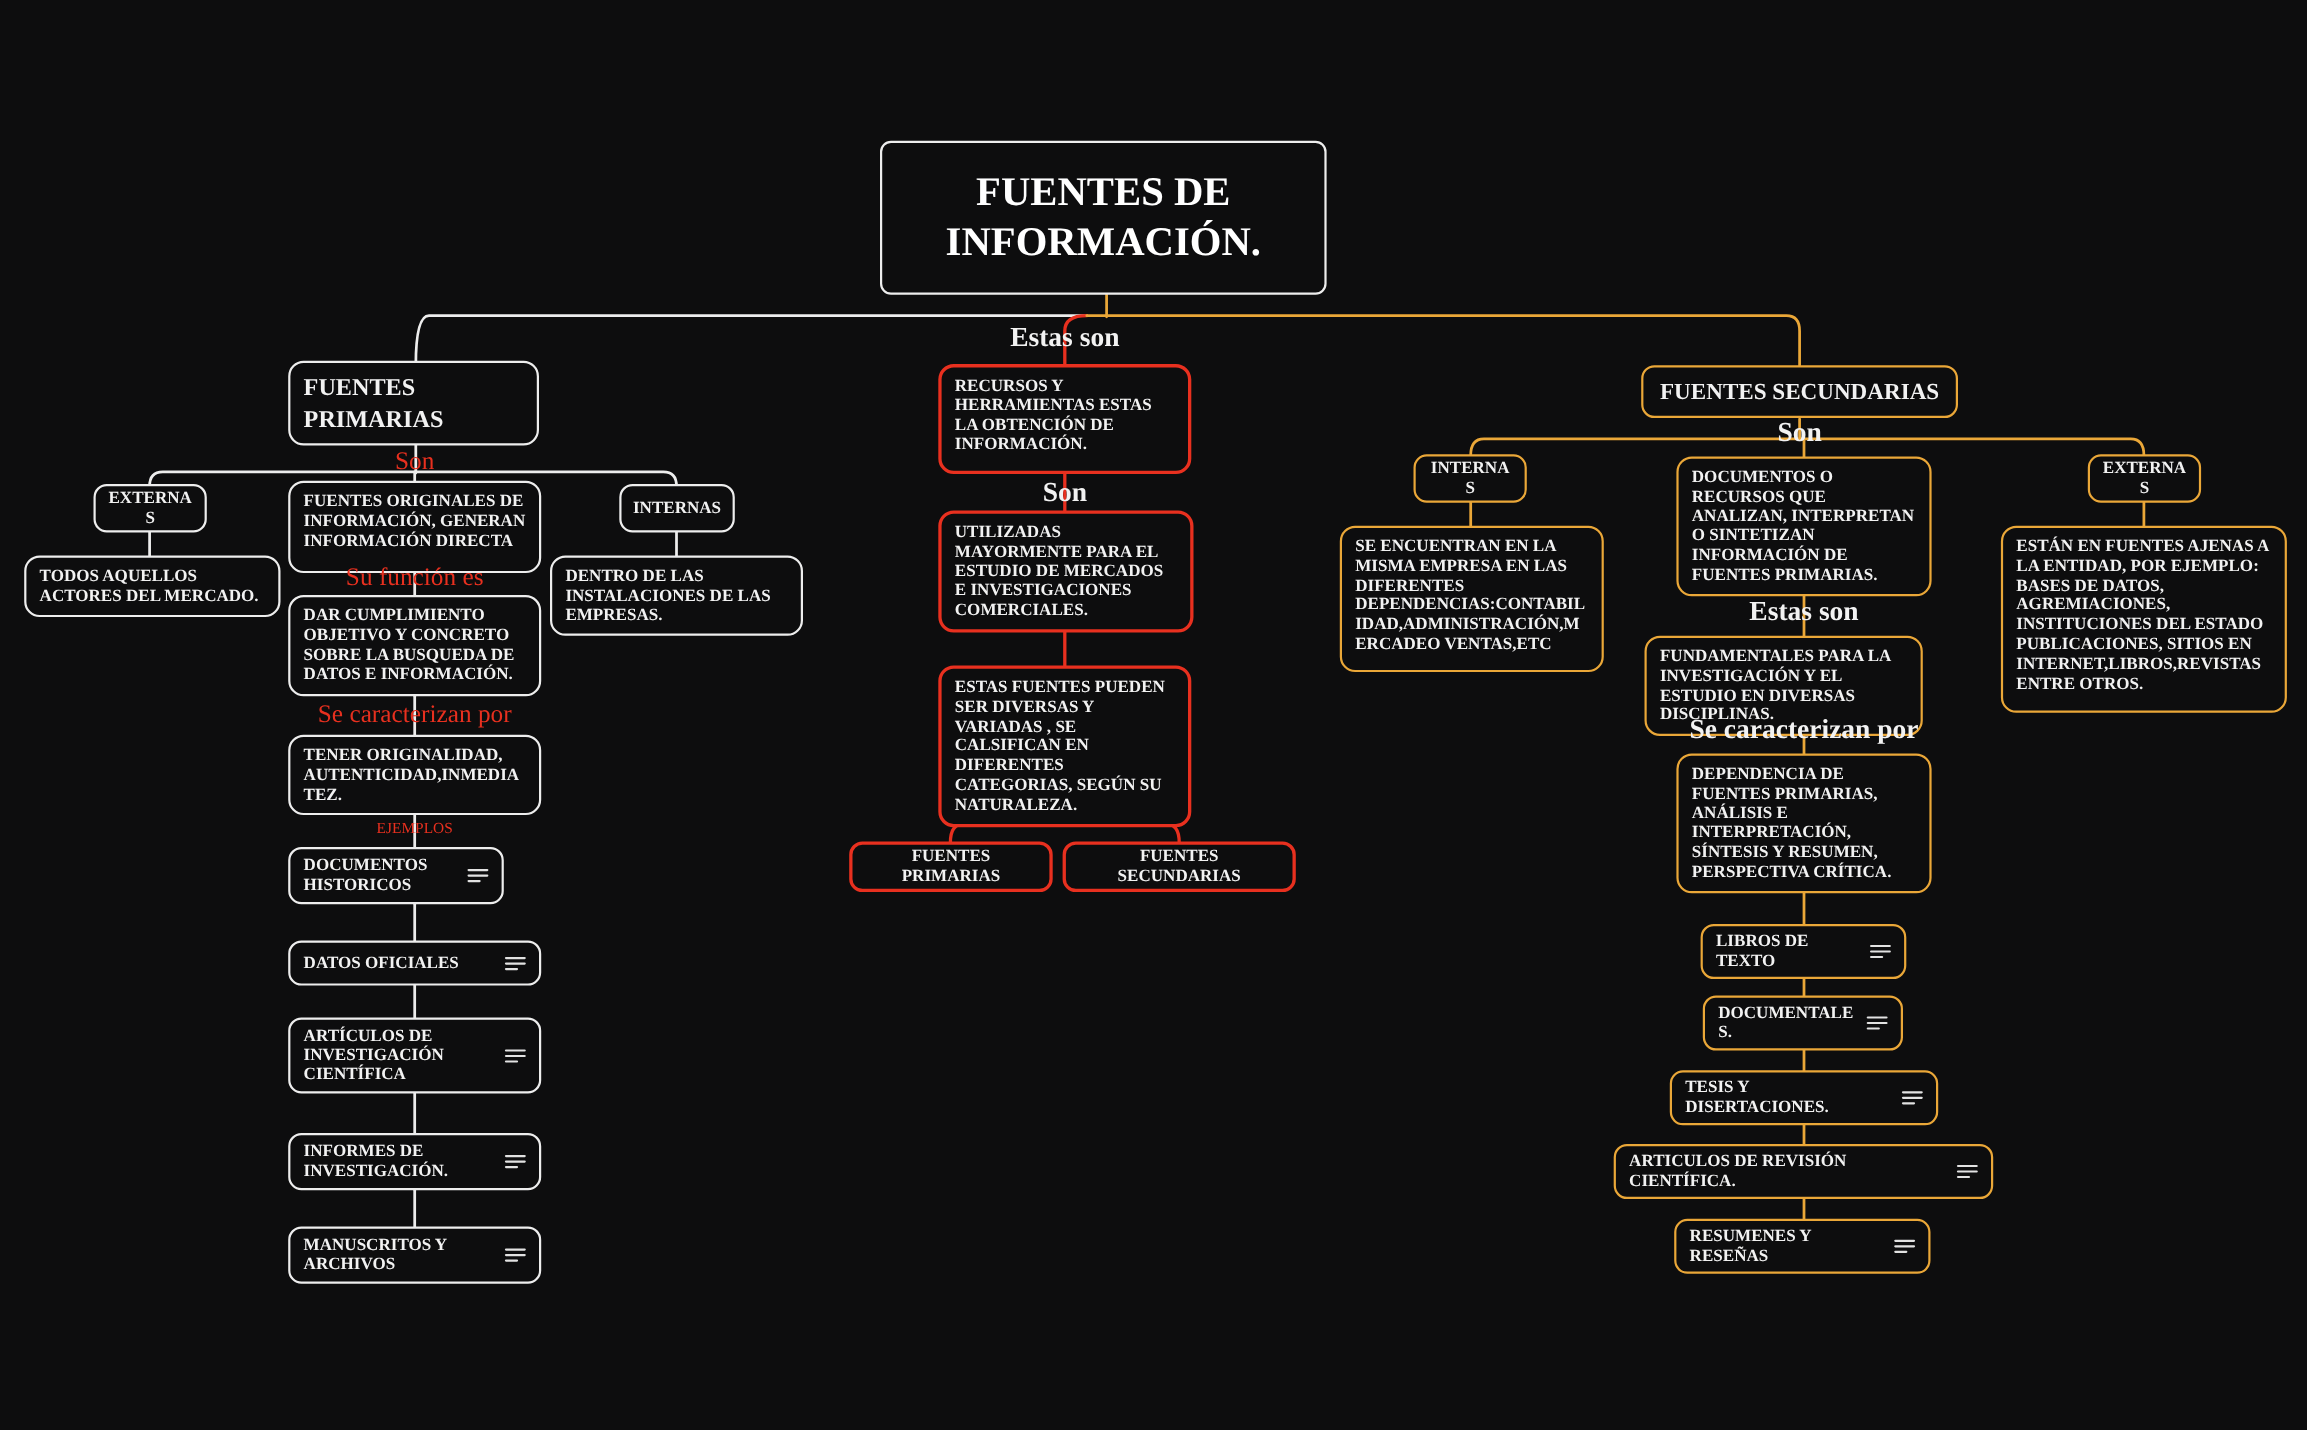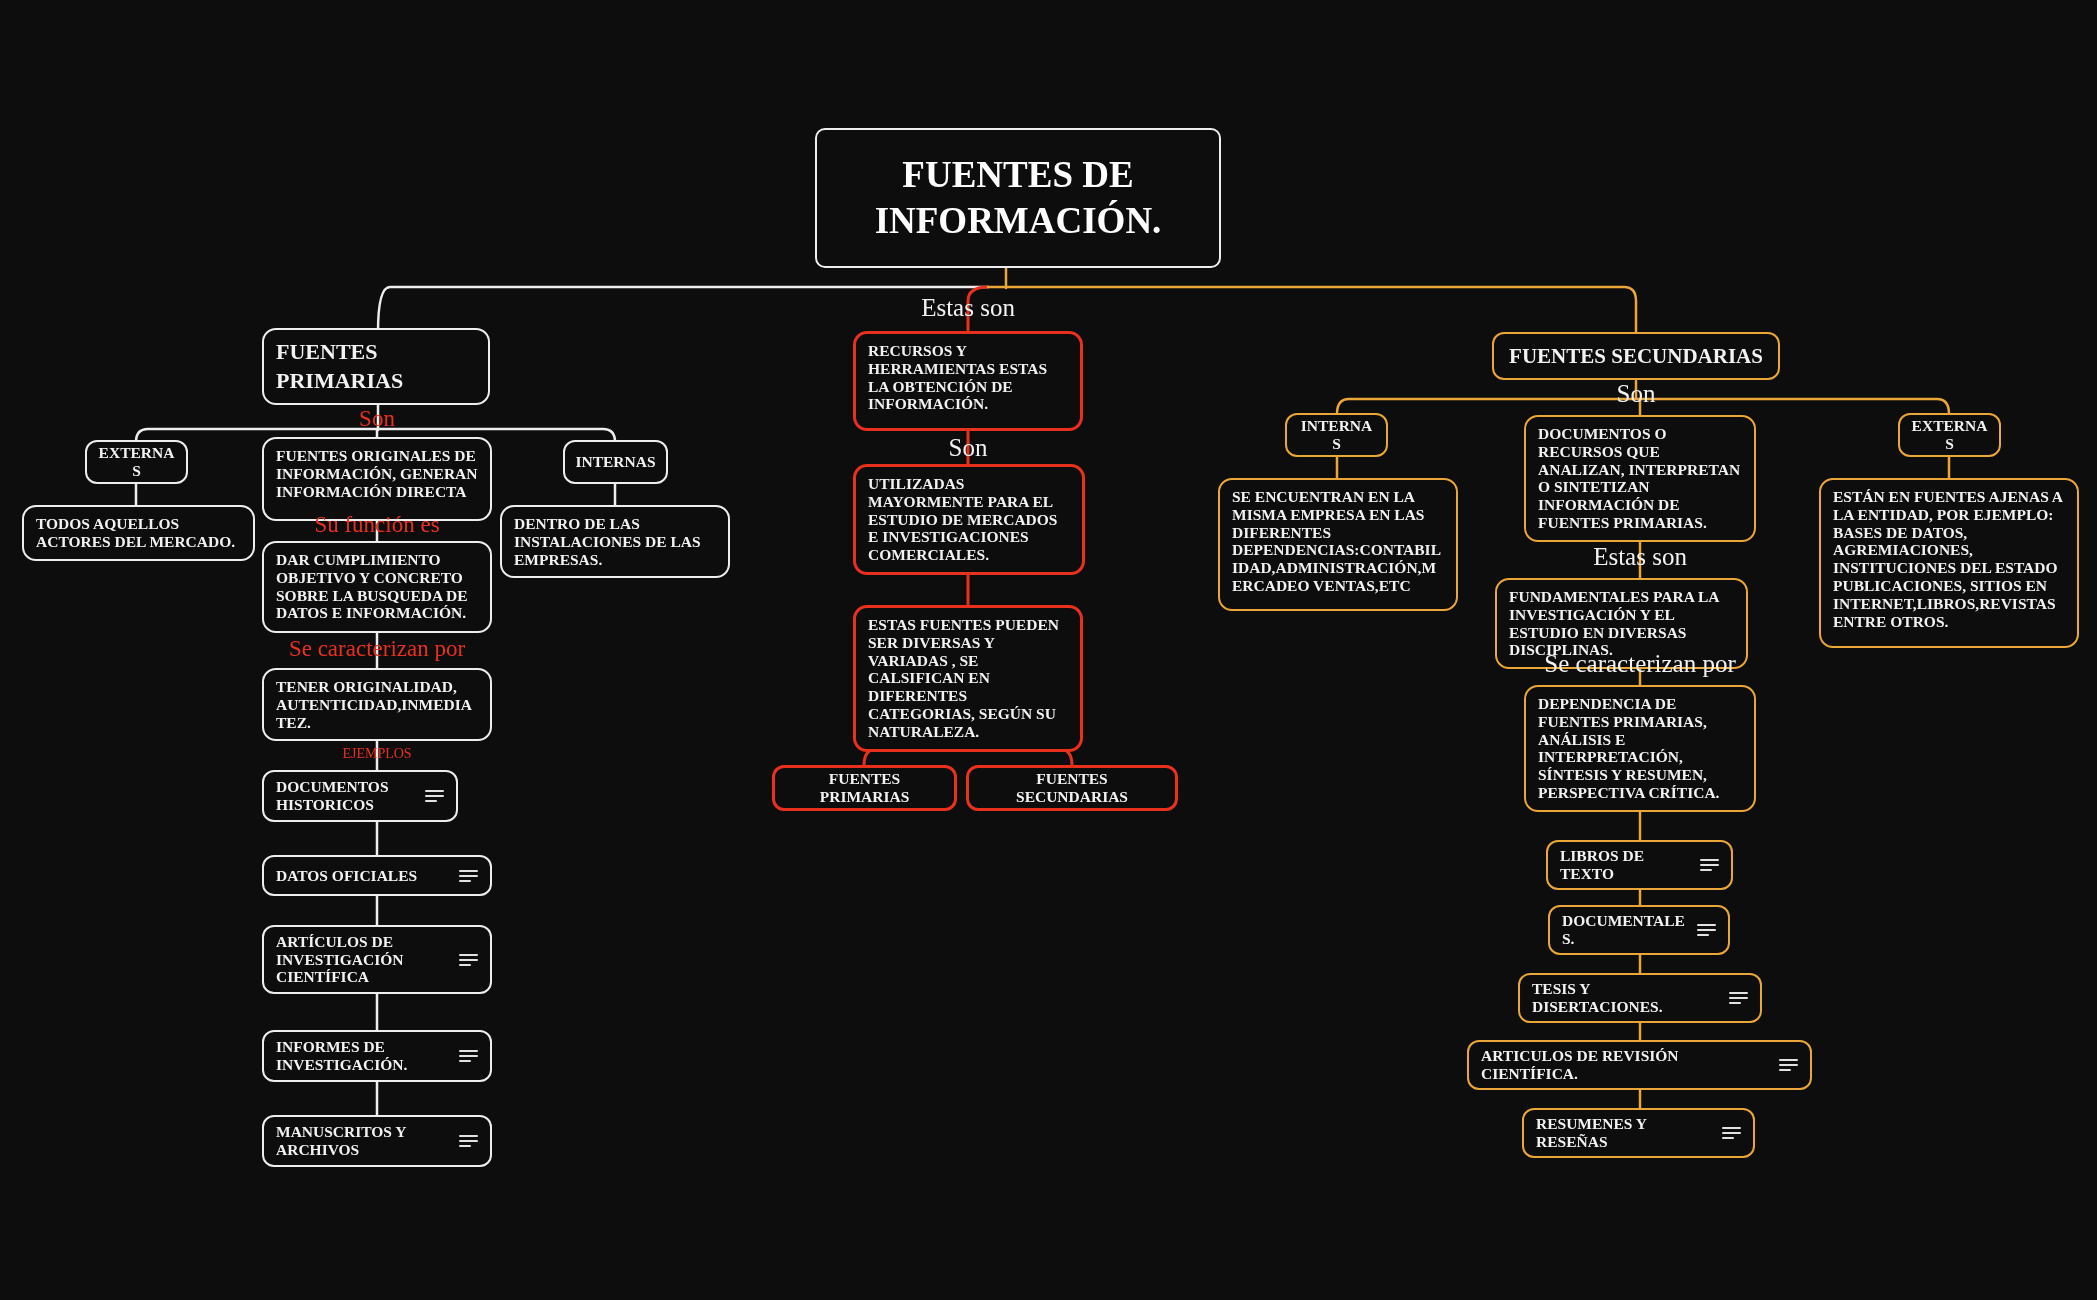--- a/index.html
+++ b/index.html
@@ -18,26 +18,26 @@
   .node.red    { border-color:var(--c-red,#e8301f); border-width:3px; }
   .node.yellow { border-color:var(--c-yellow,#eaa738); }
   .pill { display:flex; align-items:center; justify-content:center; text-align:center;
           padding:20px 10px; border-radius:12px; }
   .leaf { display:flex; align-items:center; border-radius:12px; padding:5px 12px; gap:10px; }
   .leaf.spread  { justify-content:space-between; }
   .leaf.center  { justify-content:center; }
   .title-box { position:absolute; z-index:2; box-sizing:border-box; display:flex; align-items:center;
                justify-content:center; text-align:center; border:2.5px solid var(--c-white,#ededed);
                border-radius:10px; background:var(--c-bg,#0d0d0e); color:#ffffff;
-               font-size:37px; font-weight:bold; line-height:1.25; padding:6px 40px;margin-left:15px; }
+               font-size:37px; font-weight:bold; line-height:1.25; padding:6px 40px; }
   .root-l { font-size:22px; line-height:1.3; }
   .root-r { display:flex; align-items:center; justify-content:center; text-align:center;
             font-size:21px; border-radius:12px; }
   .lbl { position:absolute; z-index:3; transform:translateX(-50%); white-space:nowrap; }
-  .lbl.wh { color:var(--c-text,#f2f2f2); font-size:25px; font-weight:400; }
+  .lbl.wh { color:var(--c-text,#f2f2f2); font-size:25px; font-weight:700; }
   .lbl.rd { color:var(--c-red,#e8301f); font-size:23px; }
   .lbl.sm { font-size:14px;font-family:Liberation Serif, serif; }
   .note-icon { flex:0 0 auto; width:19px; display:flex; flex-direction:column; gap:3px; }
   .note-icon i { display:block; height:2px; background:#e2e2e2; border-radius:1px; }
   .note-icon i:nth-child(3) { width:62%; }
 </style>
 </head>
 <body>
 
 <div id="canvas">

